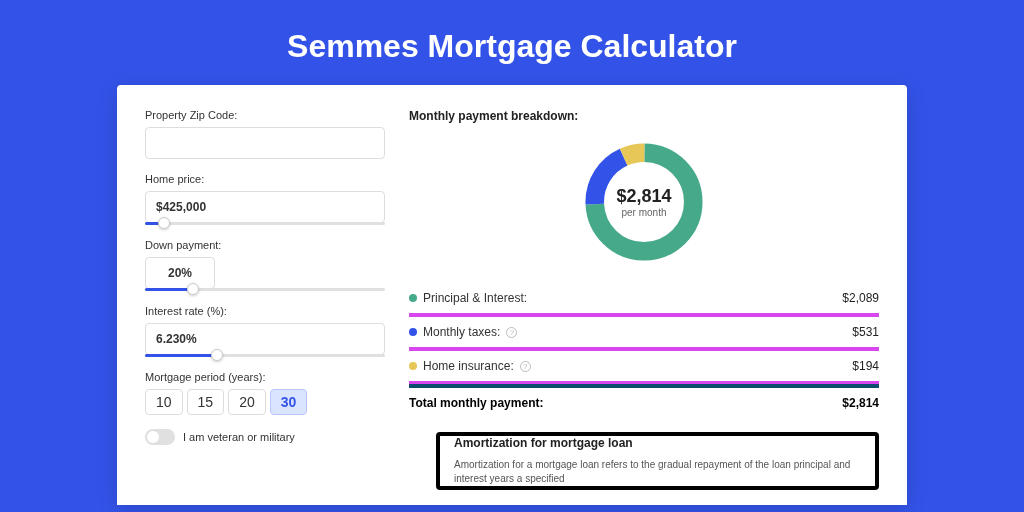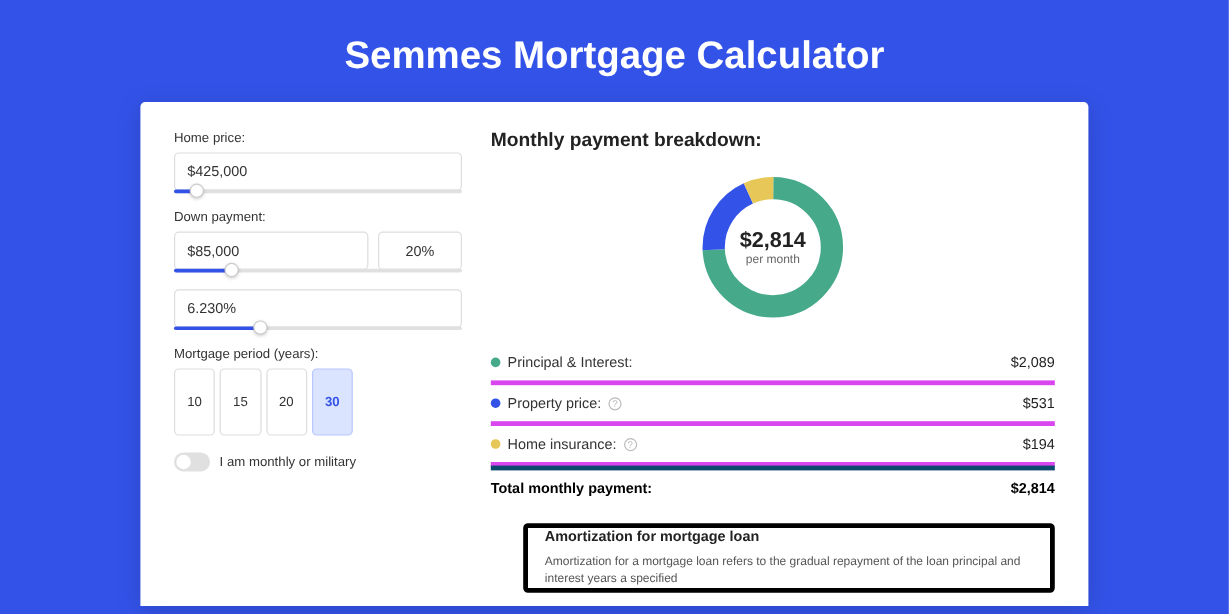--- a/index.html
+++ b/index.html
@@ -39,20 +39,21 @@
   }
   .input {
     width: 100%;
     height: 32px;
     border: 1px solid #ddd;
     border-radius: 4px;
     padding: 0 10px;
     font-size: 12px;
     color: #333;
     background: #fff;
+    font-weight: bold;
   }
   .field { margin-bottom: 14px; }
   .dp-row { display: flex; gap: 8px; }
   .dp-row .input:first-child { flex: 1; }
   .dp-row .input:last-child { flex: 0 0 70px; text-align: center; }
   .slider-track {
     position: relative;
     height: 3px;
     background: #e0e0e0;
     margin-top: -1px;
@@ -71,22 +72,22 @@
     height: 12px;
     background: #fff;
     border: 1px solid #ccc;
     border-radius: 50%;
     box-shadow: 0 1px 3px rgba(0,0,0,0.2);
     transform: translateX(-50%);
   }
   .period-btns { display: flex; gap: 4px; }
   .period-btn {
     flex: none;
-    padding: 21px 10px;
-    font-size: 11px;
+    padding: 4px 10px;
+    font-size: 14px;
     border: 1px solid #ddd;
     background: #fff;
     border-radius: 4px;
     cursor: pointer;
     color: #333;
   }
   .period-btn.active {
     background: #dbe4ff;
     border-color: #b8c6ff;
     color: #3353e8;
@@ -97,21 +98,21 @@
     width: 30px; height: 16px; background: #e0e0e0; border-radius: 10px;
     position: relative;
   }
   .toggle::after {
     content: ""; position: absolute; left: 2px; top: 2px;
     width: 12px; height: 12px; background: #fff; border-radius: 50%;
   }
   .toggle-label { font-size: 11px; color: #333; }
 
   .section-title {
-    font-size: 16px;
+    font-size: 12px;
     font-weight: 700;
     color: #222;
     margin-bottom: 14px;
   }
   .donut-wrap { display: flex; justify-content: center; margin-bottom: 16px; }
   .donut { position: relative; width: 130px; height: 130px; }
   .donut-center {
     position: absolute; inset: 0;
     display: flex; flex-direction: column;
     align-items: center; justify-content: center;
@@ -144,63 +145,67 @@
   .amort-text { font-size: 10px; color: #555; line-height: 1.4; }
 </style>
 </head>
 <body>
 
 <h1 class="page-title">Semmes Mortgage Calculator</h1>
 
 <div class="card">
   <div class="left">
 
+    <div class="field">
+      <label class="field-label">Property Zip Code:</label>
+      <input class="input" value="" style="">
+    </div>
 
     <div class="field">
       <label class="field-label">Home price:</label>
       <input class="input" value="$425,000" style="">
       <div class="slider-track">
         <div class="slider-fill" style="width:8%"></div>
         <div class="slider-thumb" style="left:8%"></div>
       </div>
     </div>
 
     <div class="field">
       <label class="field-label">Down payment:</label>
       <div class="dp-row">
-        <input class="input" value="$85,000" style="">
         <input class="input" value="20%" style="">
       </div>
       <div class="slider-track">
         <div class="slider-fill" style="width:20%"></div>
         <div class="slider-thumb" style="left:20%"></div>
       </div>
     </div>
 
     <div class="field">
+      <label class="field-label">Interest rate (%):</label>
       <input class="input" value="6.230%" style="">
       <div class="slider-track">
         <div class="slider-fill" style="width:30%"></div>
         <div class="slider-thumb" style="left:30%"></div>
       </div>
     </div>
 
     <div class="field">
       <label class="field-label">Mortgage period (years):</label>
       <div class="period-btns">
         <button class="period-btn">10</button>
         <button class="period-btn">15</button>
         <button class="period-btn">20</button>
         <button class="period-btn active">30</button>
       </div>
     </div>
 
     <div class="toggle-row">
       <div class="toggle"></div>
-      <span class="toggle-label">I am monthly or military</span>
+      <span class="toggle-label">I am veteran or military</span>
     </div>
 
   </div>
 
   <div class="right">
     <div class="section-title">Monthly payment breakdown:</div>
 
     <div class="donut-wrap">
       <div class="donut">
         <svg viewBox="0 0 42 42" width="130" height="130">
@@ -219,21 +224,21 @@
       <div class="legend-left">
         <span class="dot green"></span>
         <span>Principal &amp; Interest:</span>
       </div>
       <span class="legend-val">$2,089</span>
     </div>
 
     <div class="legend-row">
       <div class="legend-left">
         <span class="dot blue"></span>
-        <span>Property price:</span>
+        <span>Monthly taxes:</span>
         <span class="help-icon">?</span>
       </div>
       <span class="legend-val">$531</span>
     </div>
 
     <div class="legend-row">
       <div class="legend-left">
         <span class="dot yellow"></span>
         <span>Home insurance:</span>
         <span class="help-icon">?</span>

